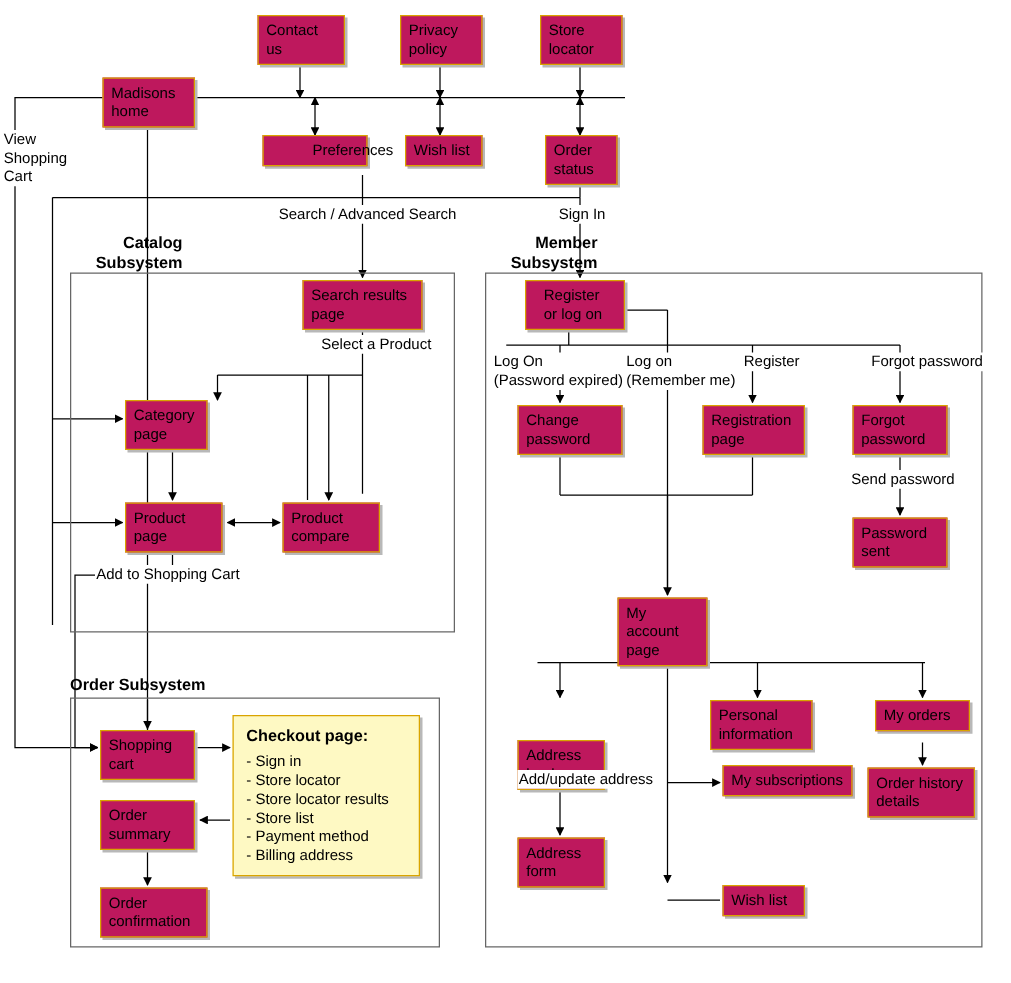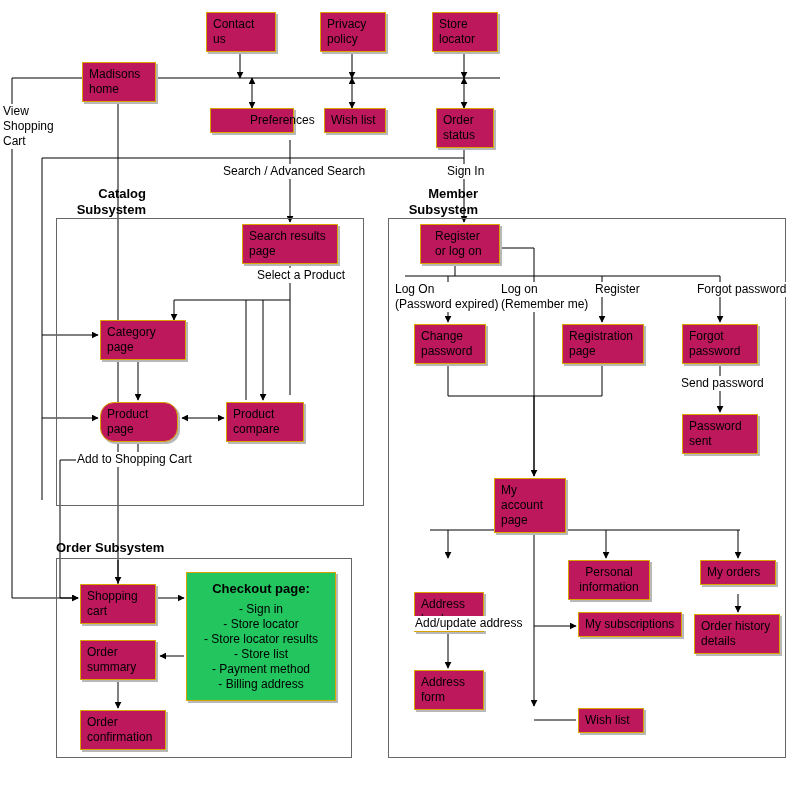--- a/index.html
+++ b/index.html
@@ -33,26 +33,25 @@
   .subsystem-title {
     position: absolute;
     font-weight: bold;
     font-size: 13px;
     line-height: 1.2;
     text-align: right;
   }
   .checkout {
     position: absolute;
     box-sizing: border-box;
-    background: #22c55e;
+    background: #fef9c3;
     border: 1px solid #d9a400;
     padding: 8px 10px 8px 10px;
     box-shadow: 2px 2px 0 0 #b8b8b8;
     font-size: 12px;
-    text-align: center;
   }
   .checkout b { font-weight: bold; font-size: 13px; }
   .checkout ul { margin: 6px 0 0 0; padding-left: 0; list-style: none; }
   .checkout li { margin: 1px 0; }
   .checkout li::before { content: "- "; white-space: pre; }
   .edge-label {
     position: absolute;
     font-size: 12px;
     line-height: 1.25;
     background: #fff;
@@ -178,34 +177,34 @@
   <div class="node" style="left:206px; top:12px; width:70px;"><span>Contact us</span></div>
   <div class="node" style="left:320px; top:12px; width:66px;"><span>Privacy policy</span></div>
   <div class="node" style="left:432px; top:12px; width:66px;"><span>Store locator</span></div>
   <div class="node" style="left:210px; top:108px; width:84px;padding-left:39px;"><span>Preferences</span></div>
   <div class="node" style="left:324px; top:108px; width:62px;"><span>Wish list</span></div>
   <div class="node" style="left:436px; top:108px; width:58px;"><span>Order status</span></div>
 
   <div class="subsystem-title" style="left:56px; top:186px; width:90px;">Catalog Subsystem</div>
   <div class="subsystem" style="left:56px; top:218px; width:308px; height:288px;"></div>
   <div class="node" style="left:242px; top:224px; width:96px;"><span>Search results page</span></div>
-  <div class="node" style="left:100px; top:320px; width:86px;"><span>Category page</span></div>
-  <div class="node" style="left:100px; top:402px; width:78px;border-radius:14px;"><span>Product page</span></div>
+  <div class="node" style="left:100px; top:320px; width:66px;"><span>Category page</span></div>
+  <div class="node" style="left:100px; top:402px; width:78px;"><span>Product page</span></div>
   <div class="node" style="left:226px; top:402px; width:78px;"><span>Product compare</span></div>
 
   <div class="subsystem-title" style="left:388px; top:186px; width:90px;">Member Subsystem</div>
   <div class="subsystem" style="left:388px; top:218px; width:398px; height:540px;"></div>
   <div class="node" style="left:420px; top:224px; width:80px;padding-left:14px;"><span>Register or log on</span></div>
-  <div class="node" style="left:414px; top:324px; width:72px;"><span>Change password</span></div>
+  <div class="node" style="left:414px; top:324px; width:84px;"><span>Change password</span></div>
   <div class="node" style="left:562px; top:324px; width:82px;"><span>Registration page</span></div>
   <div class="node" style="left:682px; top:324px; width:76px;"><span>Forgot password</span></div>
   <div class="node" style="left:682px; top:414px; width:76px;"><span>Password sent</span></div>
   <div class="node" style="left:494px; top:478px; width:72px;"><span>My account page</span></div>
   <div class="node" style="left:414px; top:560px; width:70px;margin-top:32px;"><span>Address book</span></div>
-  <div class="node" style="left:568px; top:560px; width:82px;text-align:center;"><span>Personal information</span></div>
+  <div class="node" style="left:568px; top:560px; width:82px;"><span>Personal information</span></div>
   <div class="node" style="left:700px; top:560px; width:76px;"><span>My orders</span></div>
   <div class="node" style="left:694px; top:614px; width:86px;"><span>Order history details</span></div>
   <div class="node" style="left:578px; top:612px; width:104px;"><span>My subscriptions</span></div>
   <div class="node" style="left:414px; top:670px; width:70px;"><span>Address form</span></div>
   <div class="node" style="left:578px; top:708px; width:66px;"><span>Wish list</span></div>
 
   <div class="subsystem-title" style="left:56px; top:540px;">Order Subsystem</div>
   <div class="subsystem" style="left:56px; top:558px; width:296px; height:200px;"></div>
   <div class="node" style="left:80px; top:584px; width:76px;"><span>Shopping cart</span></div>
   <div class="node" style="left:80px; top:640px; width:76px;"><span>Order summary</span></div>

